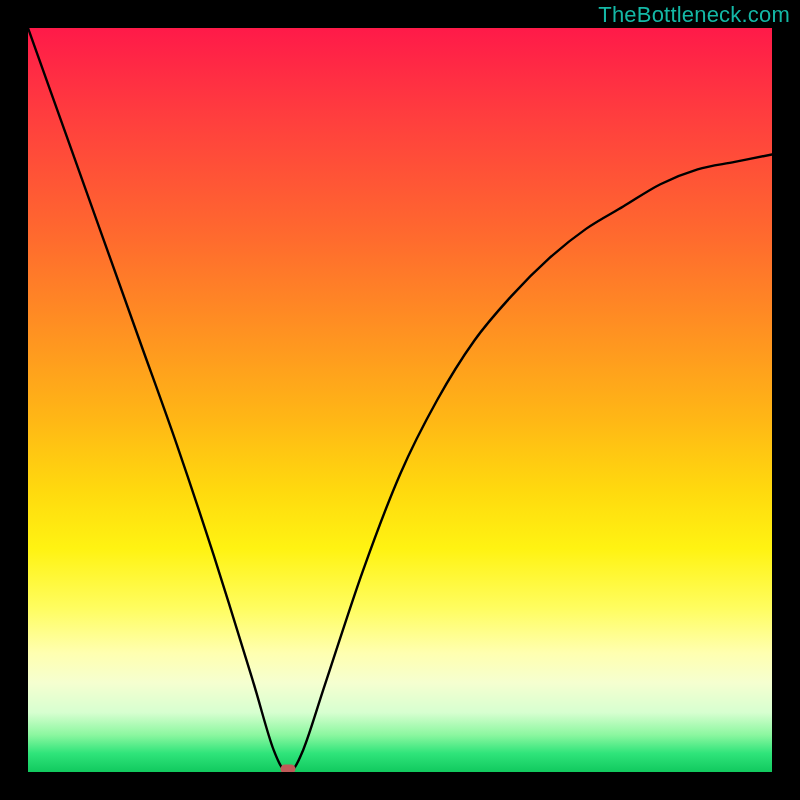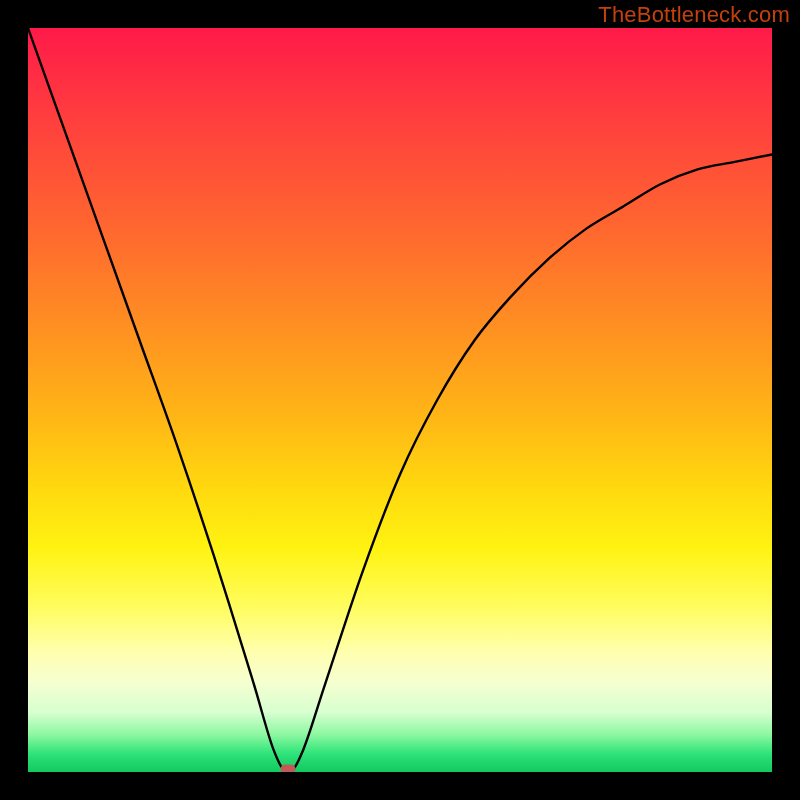--- a/index.html
+++ b/index.html
@@ -14,21 +14,21 @@
   .frame {
     position: relative;
     width: 800px;
     height: 800px;
     background: #000;
   }
   .watermark {
     position: absolute;
     top: 2px;
     right: 10px;
-    color: #c2410c;
+    color: #14b8a6;
     font-size: 22px;
     font-weight: 400;
     letter-spacing: 0.2px;
     user-select: none;
     z-index: 3;
   }
   .plot-area {
     position: absolute;
     left: 28px;
     top: 28px;

